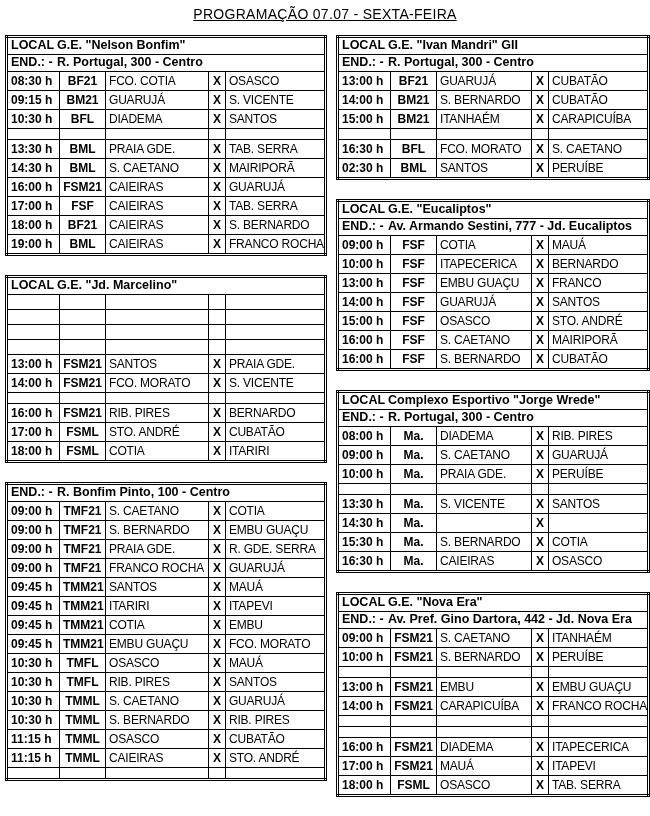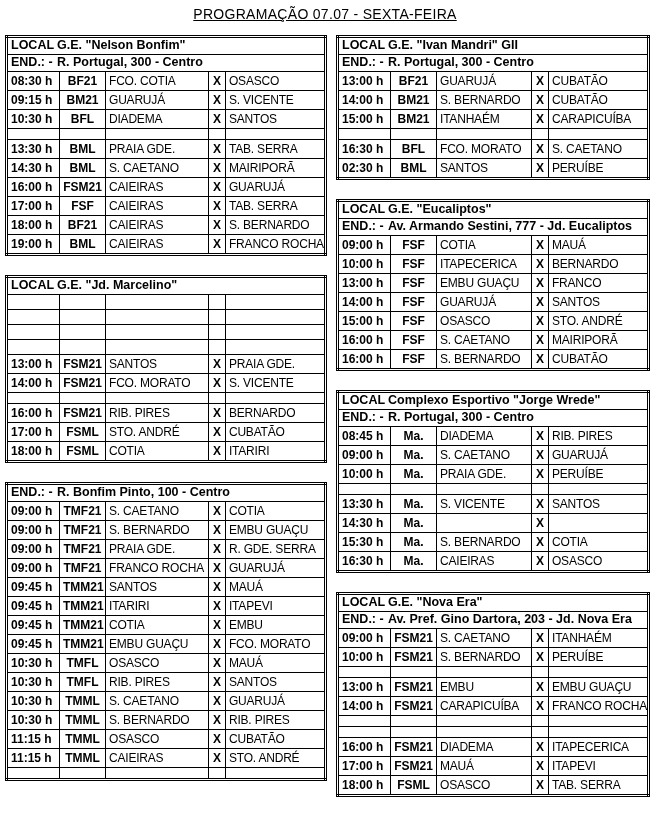--- a/index.html
+++ b/index.html
@@ -561,21 +561,21 @@
     <thead>
       <tr class="hdr-row">
         <td colspan="5"><span class="hdr-lbl">LOCAL</span><span class="venue-name">Complexo Esportivo "Jorge Wrede"</span></td>
       </tr>
       <tr class="hdr-row">
         <td colspan="5"><span class="hdr-lbl">END.: -</span><span class="venue-addr">R. Portugal, 300 - Centro</span></td>
       </tr>
     </thead>
     <tbody>
   <tr class="data-row">
-    <td class="c-time">08:45 h</td>
+    <td class="c-time">08:00 h</td>
     <td class="c-cat">Ma.</td>
     <td class="c-home">DIADEMA</td>
     <td class="c-x">X</td>
     <td class="c-away">RIB. PIRES</td>
   </tr>
 
   <tr class="data-row">
     <td class="c-time">09:00 h</td>
     <td class="c-cat">Ma.</td>
     <td class="c-home">S. CAETANO</td>
@@ -639,21 +639,21 @@
             <col style="width:46px">
             <col>
             <col style="width:17px">
             <col style="width:100px">
     </colgroup>
     <thead>
       <tr class="hdr-row">
         <td colspan="5"><span class="hdr-lbl">LOCAL</span><span class="venue-name">G.E. "Nova Era"</span></td>
       </tr>
       <tr class="hdr-row">
-        <td colspan="5"><span class="hdr-lbl">END.: -</span><span class="venue-addr">Av. Pref. Gino Dartora, 203 - Jd. Nova Era</span></td>
+        <td colspan="5"><span class="hdr-lbl">END.: -</span><span class="venue-addr">Av. Pref. Gino Dartora, 442 - Jd. Nova Era</span></td>
       </tr>
     </thead>
     <tbody>
   <tr class="data-row">
     <td class="c-time">09:00 h</td>
     <td class="c-cat">FSM21</td>
     <td class="c-home">S. CAETANO</td>
     <td class="c-x">X</td>
     <td class="c-away">ITANHAÉM</td>
   </tr>

